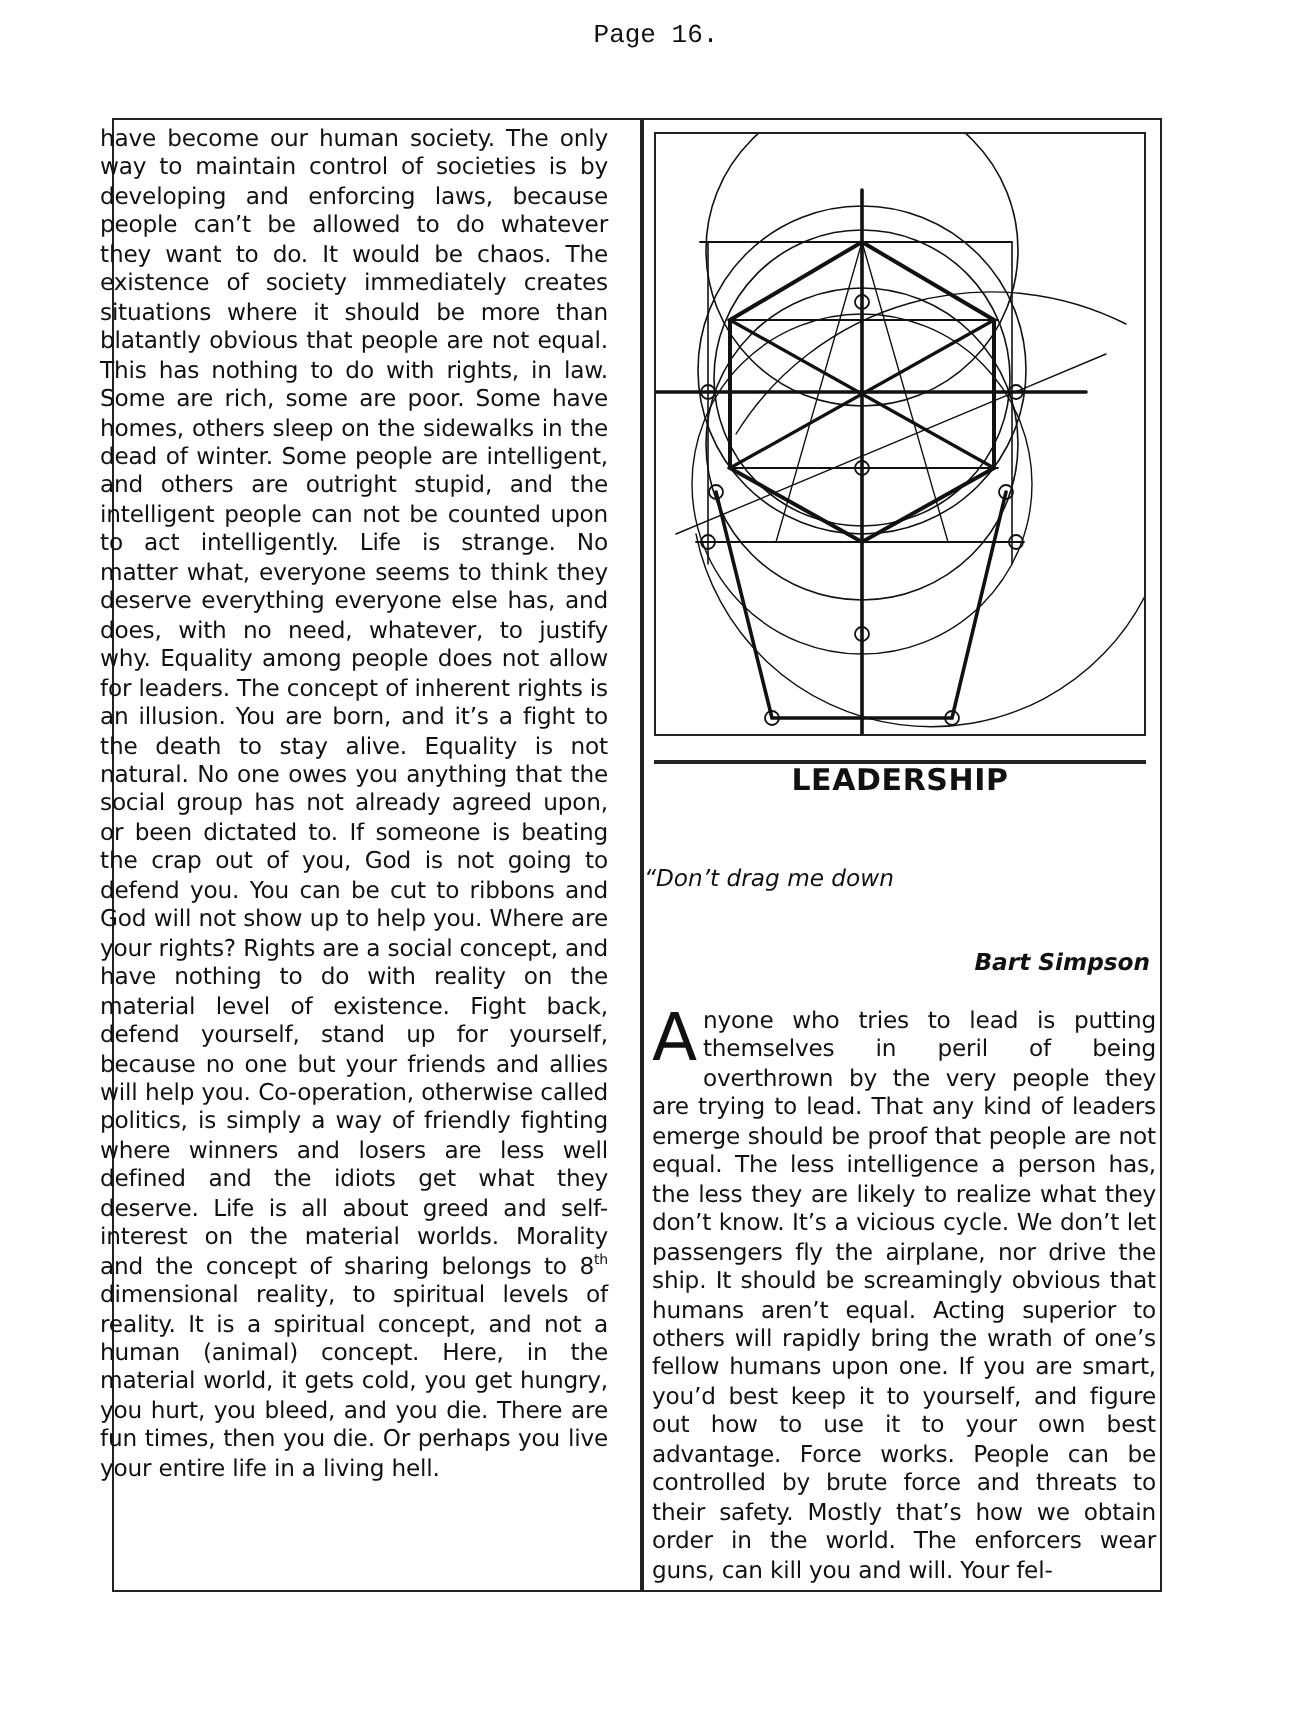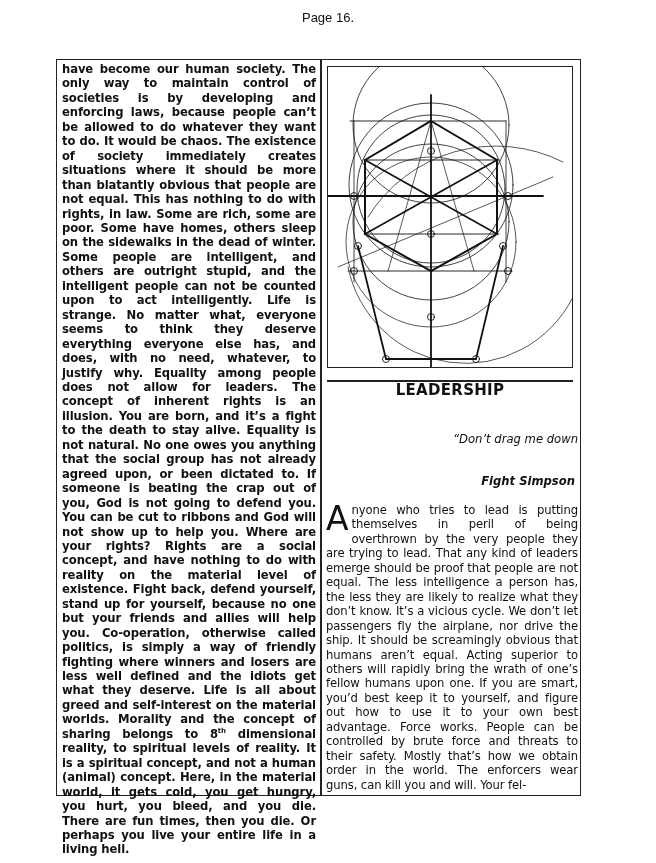--- a/index.html
+++ b/index.html
@@ -1,26 +1,26 @@
 <!DOCTYPE html>
 <html><head>
   <meta charset="utf-8">
   <style>
     html, body { margin: 0; padding: 0; background: #ffffff; }
     body { width: 656px; height: 863px; position: relative; overflow: hidden; font-family: "DejaVu Sans", sans-serif; color: #111; }
-    .page-number { position: absolute; top: 10px; left: 0; width: 656px; text-align: center; font-size: 13px; font-family: Liberation Sans, sans-serif; color: #111; }
+    .page-number { position: absolute; top: 10px; left: 0; width: 656px; text-align: center; font-size: 13px; font-family: Liberation Mono, monospace; color: #111; }
     .outer-box { position: absolute; left: 56px; top: 59px; width: 525px; height: 737px; border: 1.5px solid #222; box-sizing: border-box; }
     .col-divider { position: absolute; left: 320px; top: 59px; width: 1.5px; height: 737px; background: #222; }
-    .col-left { position: absolute; left: 62px; top: 62px; width: 254px; font-size: 11.6px; line-height: 14.45px; text-align: justify; letter-spacing: -0.1px; font-weight: bold; }
+    .col-left { position: absolute; left: 50px; top: 62px; width: 254px; font-size: 11.6px; line-height: 14.45px; text-align: justify; letter-spacing: -0.1px; }
     .col-left p { margin: 0; }
     .diagram-frame { position: absolute; left: 327px; top: 66px; width: 246px; height: 302px; border: 1.5px solid #222; box-sizing: border-box; background: #fff; overflow: hidden; }
     .diagram-frame svg { position: absolute; left: 0; top: 0; width: 246px; height: 302px; }
     .separator { position: absolute; left: 327px; top: 380px; width: 246px; height: 1.5px; background: #222; }
     .section-title { position: absolute; left: 322px; top: 381px; width: 256px; text-align: center; font-weight: bold; font-size: 15px; letter-spacing: 0.3px; }
-    .quote { position: absolute; left: 322px; top: 432px; width: 256px; text-align: right; font-style: italic; font-size: 11.6px; line-height: 15px; }
+    .quote { position: absolute; left: 322px; top: 432px; width: 256px; text-align: left; font-style: italic; font-size: 11.6px; line-height: 15px; }
     .attribution { position: absolute; left: 322px; top: 474px; width: 253px; text-align: right; font-weight: bold; font-style: italic; font-size: 11.6px; }
     .col-right { position: absolute; left: 326px; top: 503px; width: 252px; font-size: 11.6px; line-height: 14.45px; text-align: justify; letter-spacing: -0.1px; }
     .col-right p { margin: 0; }
     .drop-cap { float: left; font-size: 33px; line-height: 27px; margin: 2px 3px 0 0; font-family: "DejaVu Sans", sans-serif; }
     sup { font-size: 7px; line-height: 0; }
   </style>
 </head>
 <body>
 
 <div class="page-number">Page 16.</div>
@@ -80,17 +80,17 @@
     </g>
   </svg>
 </div>
 
 <div class="separator"></div>
 
 <div class="section-title">LEADERSHIP</div>
 <div class="quote">
   <div>“Don’t drag me down</div>
 </div>
-<div class="attribution">Fight Simpson</div>
+<div class="attribution">Bart Simpson</div>
 
 <div class="col-right">
   <p><span class="drop-cap">A</span><span>nyone who tries to lead is putting themselves in peril of being overthrown by the very people they are trying to lead.  That any kind of leaders emerge should be proof that people are not equal. The less intelligence a person has, the less they are likely to realize what  they don’t know.  It’s a vicious cycle. We don’t let passengers fly the airplane, nor drive the ship.  It should be screamingly obvious that humans aren’t equal.  Acting superior to others will rapidly bring the wrath of one’s fellow humans upon one.  If you are smart, you’d best keep it to yourself, and figure out how to use it to your own best advantage.  Force works.  People can be controlled by brute force and threats to their safety.  Mostly that’s how we obtain order in the world.  The enforcers wear guns, can kill you and will.  Your fel-</span></p>
 </div>
 
 </body></html>

